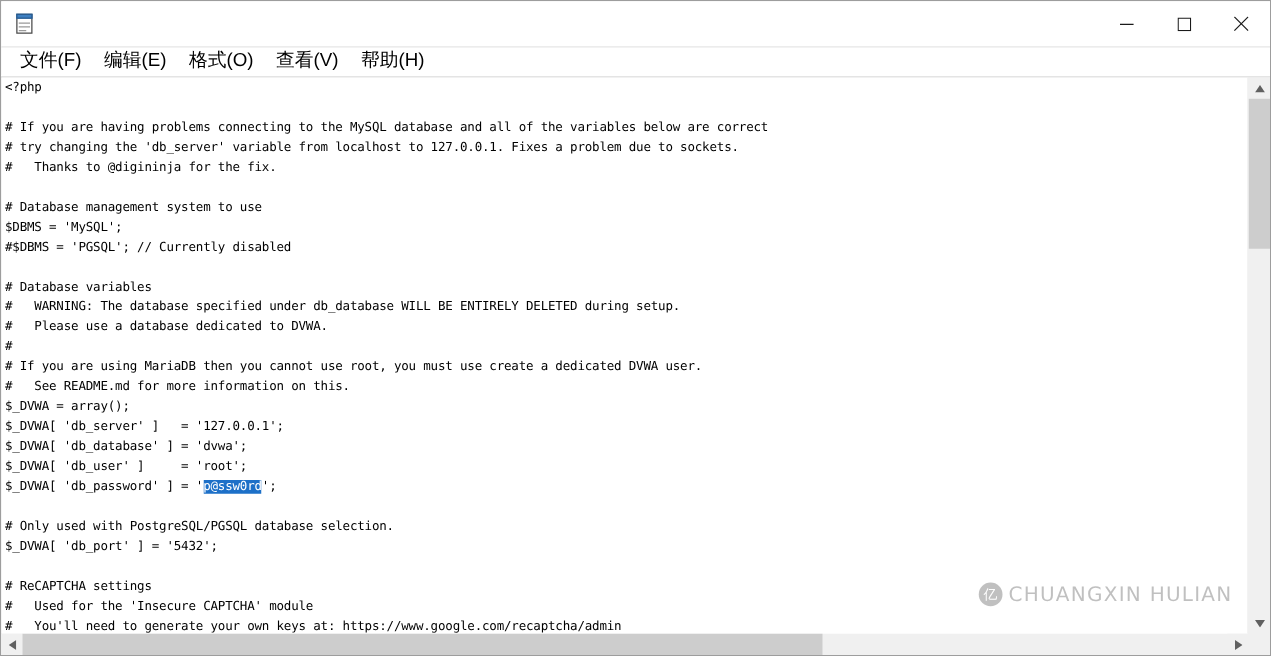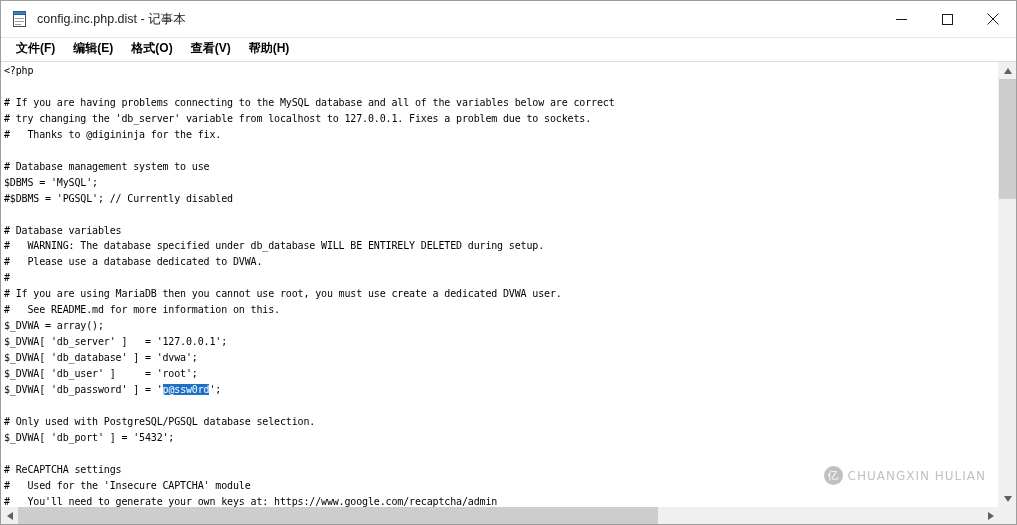--- a/index.html
+++ b/index.html
@@ -93,26 +93,25 @@
   .menubar {
     height: 22px;
     min-height: 22px;
     display: flex;
     align-items: center;
     background: #ffffff;
     padding-left: 6px;
     border-bottom: 1px solid #ffffff;
   }
   .menu-item {
-    font-size: 12px;
+    font-size: 15px;
     color: #000000;
     padding: 2px 9px 3px 9px;
     white-space: nowrap;
     font-family: "Liberation Sans", sans-serif;
-    font-weight: bold;
   }
 
   
   .editor-wrap {
     flex: 1 1 auto;
     position: relative;
     display: flex;
     overflow: hidden;
     border-top: 1px solid #dcdcdc;
   }
@@ -206,40 +205,39 @@
     width: 19px; height: 19px;
     border-radius: 50%;
     background: #8d8d8d;
     color: #ffffff;
     font-size: 11px;
     display: flex; align-items: center; justify-content: center;
     margin-right: 5px;
     font-family: "DejaVu Sans", sans-serif;
   }
   .watermark .wm-text {
-    font-size: 12px;
+    font-size: 16px;
     color: #8d8d8d;
     letter-spacing: 1px;
     font-family: "DejaVu Sans", sans-serif;
   }
 </style>
 </head>
 <body>
 
 <div class="window">
 
   <div class="titlebar">
     <div class="app-icon">
       <div class="sheet"></div>
       <div class="bar"></div>
       <div class="l1"></div>
       <div class="l2"></div>
       <div class="l3"></div>
     </div>
-    <div class="title-text">config.inc.php.dist - 记事本</div>
     <div class="win-buttons">
       <div class="win-btn">
         <svg width="11" height="11" viewBox="0 0 11 11">
           <rect x="0" y="5" width="11" height="1" fill="#1a1a1a"></rect>
         </svg>
       </div>
       <div class="win-btn">
         <svg width="11" height="11" viewBox="0 0 11 11">
           <rect x="0.5" y="0.5" width="10" height="10" fill="none" stroke="#1a1a1a" stroke-width="1"></rect>
         </svg>

